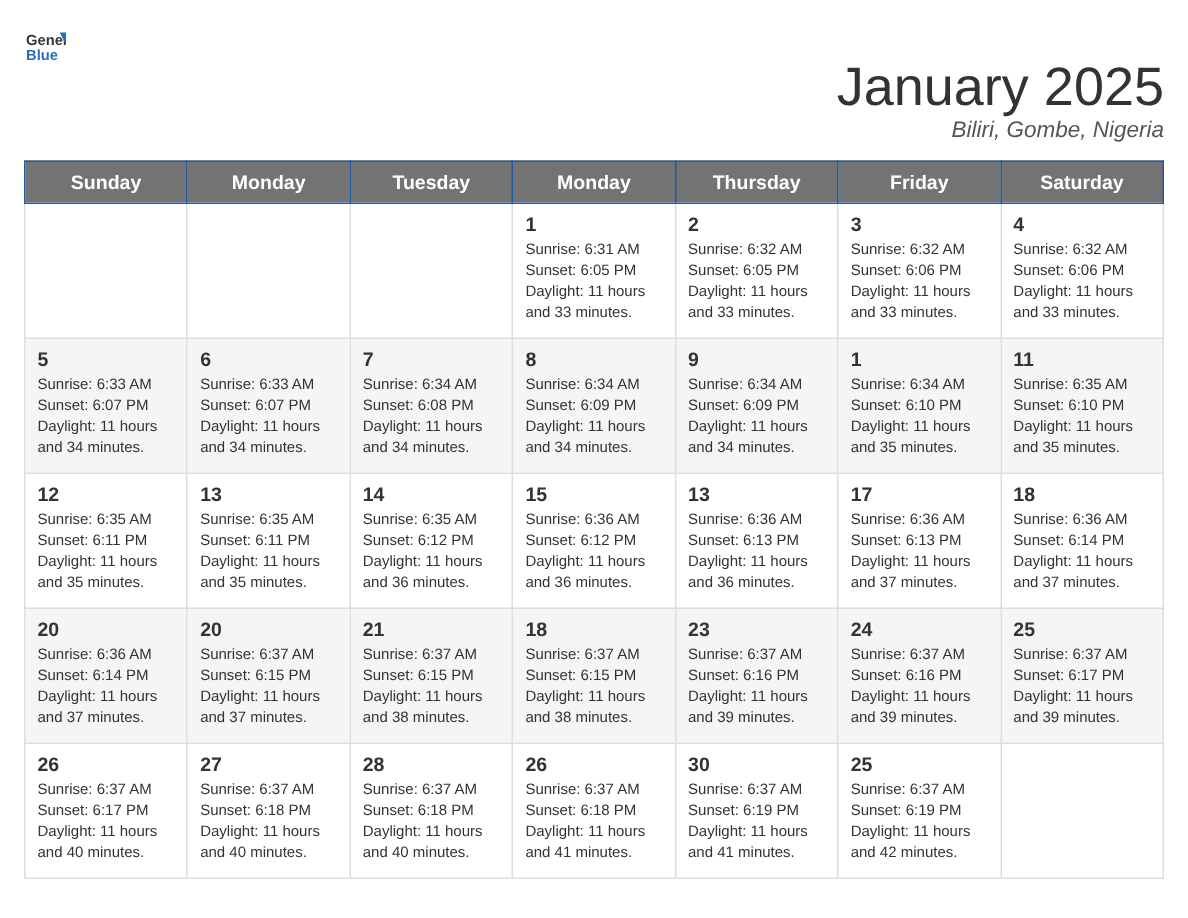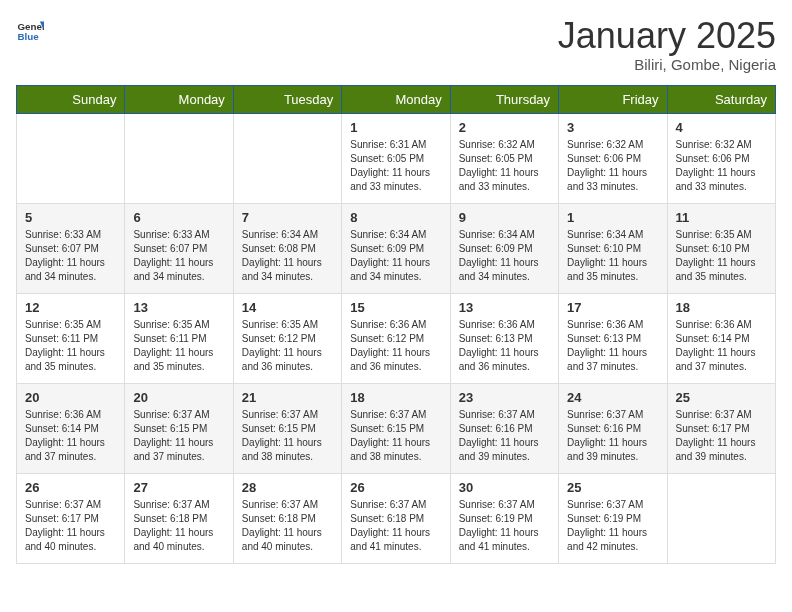--- a/index.html
+++ b/index.html
@@ -20,43 +20,45 @@
       display: flex;
       align-items: center;
       gap: 4px;
     }
     .logo-icon {
       width: 28px;
       height: 28px;
     }
     .title-block {
       text-align: right;
+      margin-top: 22px;
     }
     .title-month {
       font-size: 36px;
       font-weight: 300;
       color: #333;
       line-height: 1.1;
     }
     .title-location {
       font-size: 15px;
       color: #555;
+      font-style: italic;
     }
     .calendar {
       width: 100%;
       border-collapse: collapse;
       border: 1px solid #ccc;
     }
     .calendar th {
-      background-color: #4d7c0f;
+      background-color: #737373;
       color: #fff;
       font-size: 13px;
-      font-weight: normal;
+      font-weight: bold;
       padding: 6px 8px;
-      text-align: right;
+      text-align: center;
       border: 1px solid #1e5a9c;
     }
     .calendar td {
       width: calc(100% / 7);
       vertical-align: top;
       padding: 6px 8px;
       border: 1px solid #ddd;
       font-size: 10.5px;
       color: #333;
       background: #fff;

